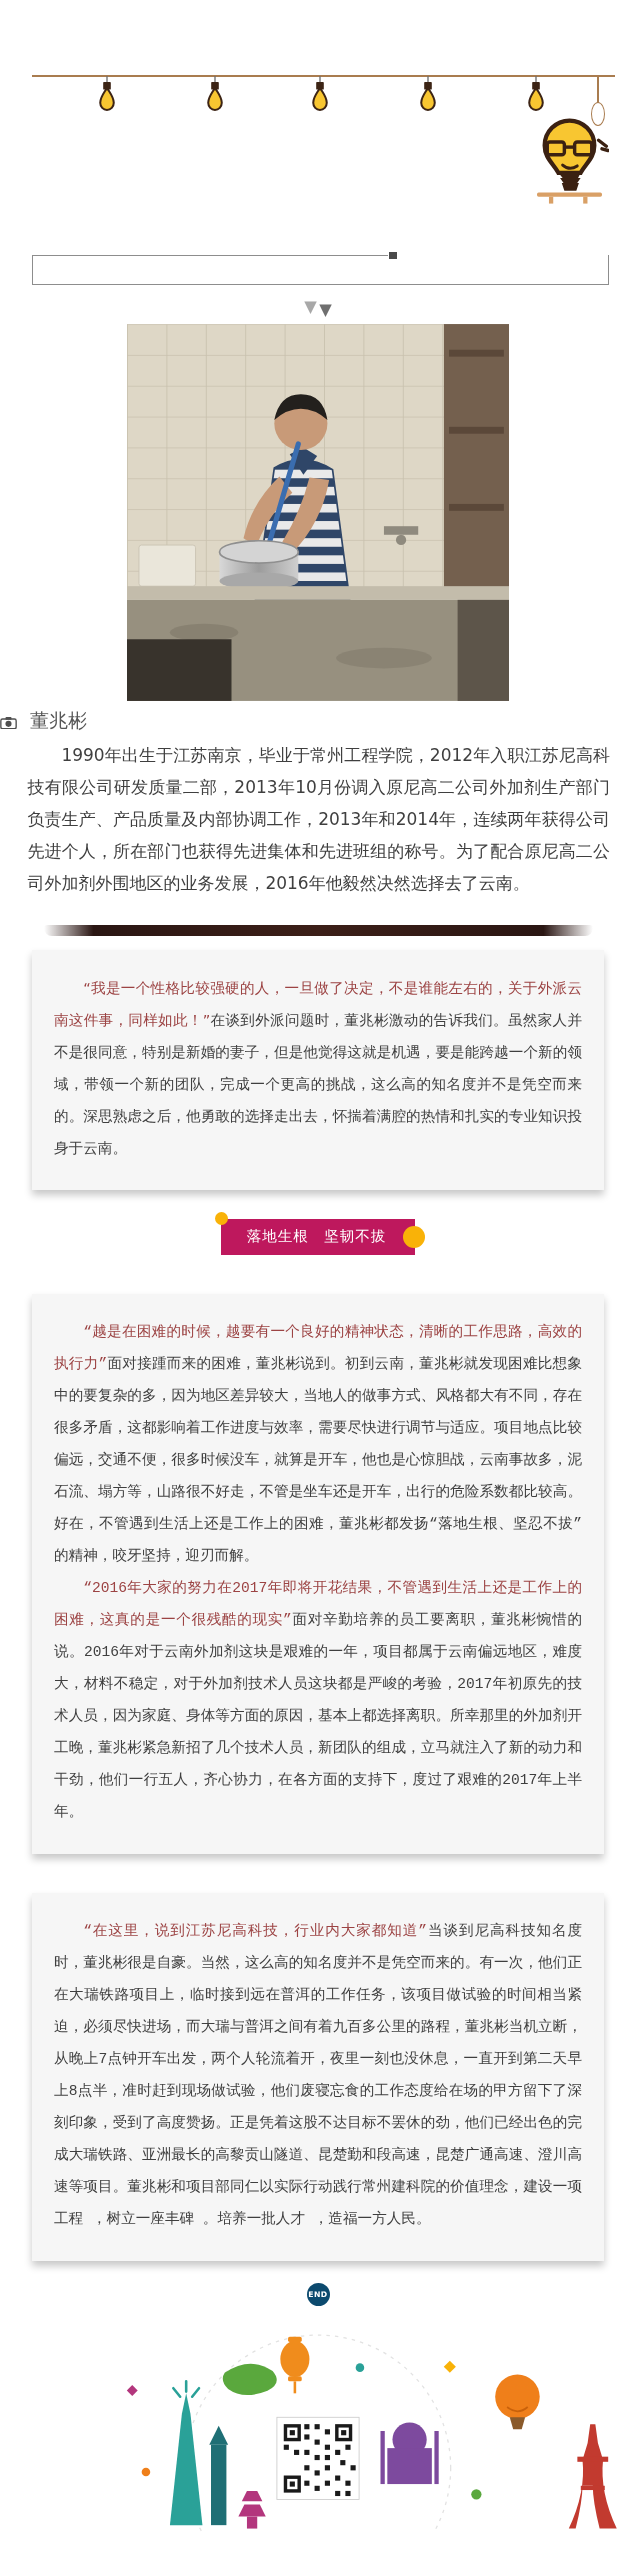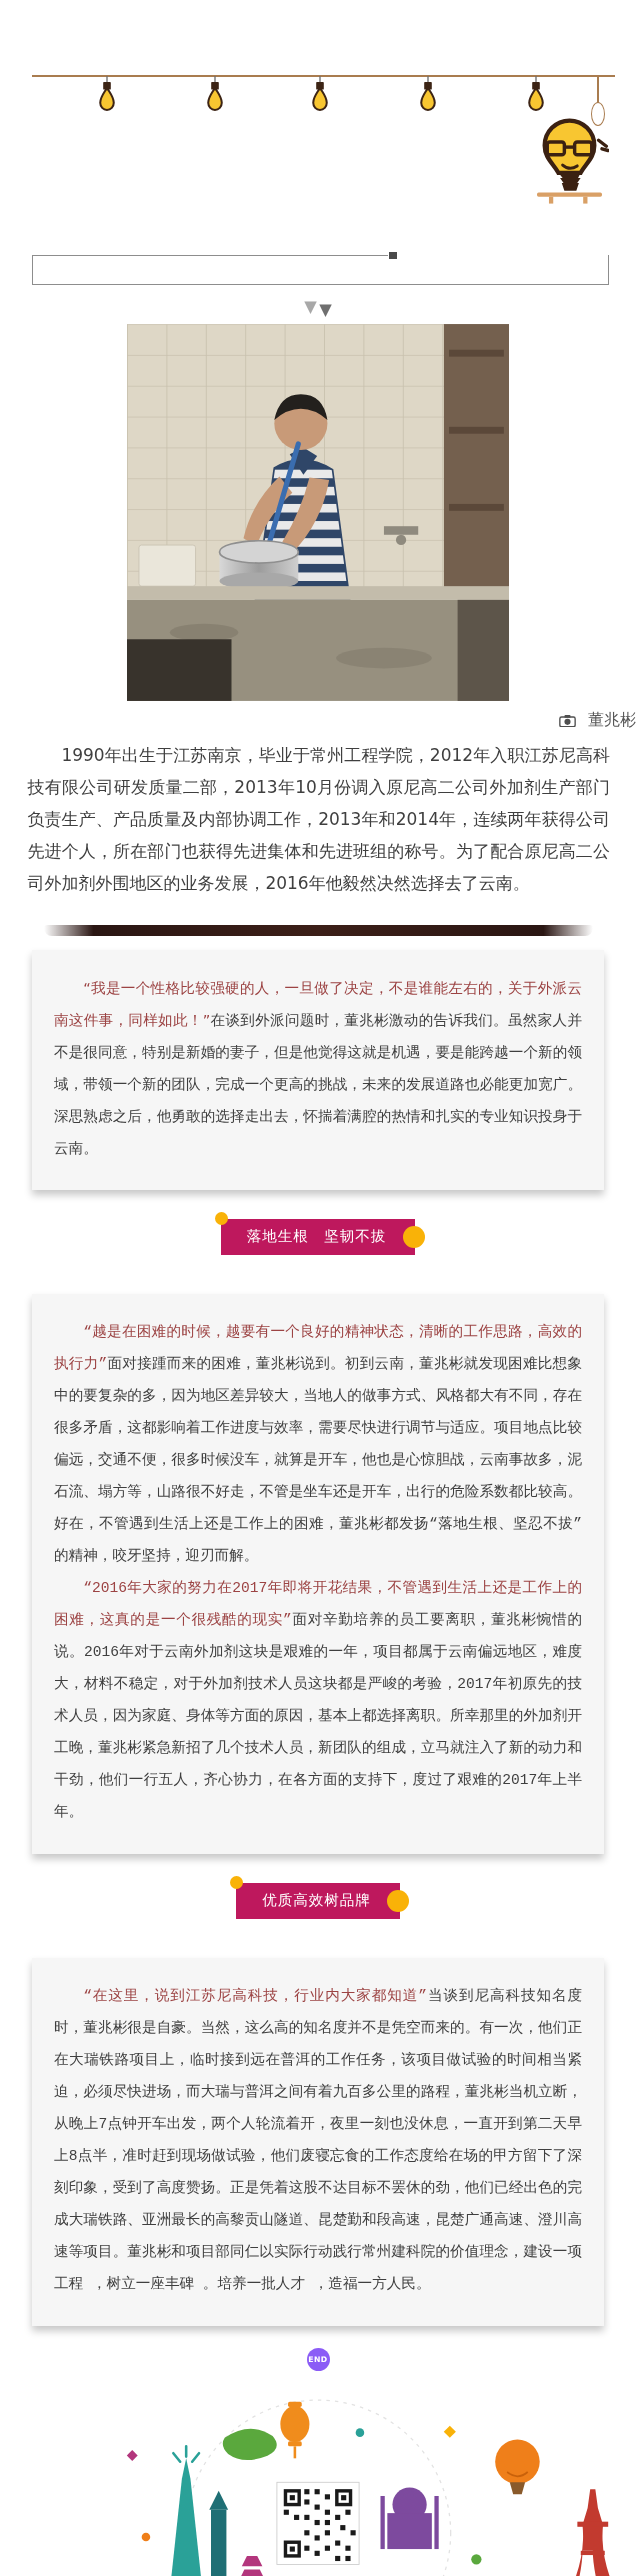--- a/index.html
+++ b/index.html
@@ -23,21 +23,21 @@
   .intro-card p{margin:0;font-size:14.6px;line-height:31px;color:#3f3f3f;text-indent:2em;text-align:justify;}
 
   
   .triangles{margin:12px 0 5.1px 0;text-align:center;height:22px;}
   .triangles .t1{color:#a8a8a8;font-size:16.3px;display:inline-block;}
   .triangles .t2{color:#6f6f6f;font-size:16.3px;display:inline-block;margin-left:-1.7px;transform:translateY(3.4px);}
 
   
   .photo-fig{margin:3.4px auto 0 auto;width:382px;height:377px;}
   .photo-fig svg{display:block;}
-  .caption{margin-top:8.6px;text-align:right;color:#575757;font-size:16px;height:20.6px;line-height:20.6px;}
+  .caption{margin-top:8.6px;text-align:left;color:#575757;font-size:19px;height:20.6px;line-height:20.6px;}
   .caption svg{vertical-align:-2.6px;margin-right:6.9px;}
 
   
   .bio{margin:8.6px 26px 0 27.4px;font-size:17px;line-height:32px;color:#3f3f3f;text-indent:2em;text-align:justify;}
 
   
   .curl-shadow{margin:26px auto 13.7px auto;width:549px;height:11px;border-radius:5.1px 5.1px 12px 12px;
     background:linear-gradient(90deg,rgba(42,22,19,0) 0%,#2a1613 9%,#3c1f18 50%,#2a1613 91%,rgba(42,22,19,0) 100%);
     filter:blur(0.5px);}
 
@@ -49,21 +49,21 @@
 
   
   .sec-wrap{margin:29px 0 0 0;text-align:center;}
   .sec{position:relative;display:inline-block;background:#be185d;color:#fff;font-size:14.6px;
     padding:8.6px 29px 8.6px 26px;letter-spacing:0.9px;}
   .sec .dot-s{position:absolute;left:-6px;top:-6.9px;width:13px;height:13px;border-radius:50%;background:#f9b208;}
   .sec .dot-l{position:absolute;right:-9.4px;top:50%;transform:translateY(-50%);width:22px;height:22px;border-radius:50%;background:#f9b208;}
   .after-sec{margin-top:39px;font-family:Liberation Mono, monospace;}
 
   
-  .end-badge{margin:22px auto 0 auto;width:23px;height:23px;border-radius:50%;background:#8b5cf6;
+  .end-badge{margin:22px auto 0 auto;width:23px;height:23px;border-radius:50%;background:#0c4a6e;
     color:#fff;font-size:7.7px;font-weight:bold;text-align:center;line-height:23px;letter-spacing:0.4px;}
 
   
   .travel{position:relative;margin-top:12px;height:214px;overflow:hidden;}
 </style>
 </head>
 <body>
 
 <div class="page">
 
@@ -203,43 +203,36 @@
       <circle cx="10" cy="9.2" r="3.6" fill="#4f4f4f"></circle>
     </svg>
     <span>董兆彬</span>
   </div>
 
   <p class="bio">1990年出生于江苏南京，毕业于常州工程学院，2012年入职江苏尼高科技有限公司研发质量二部，2013年10月份调入原尼高二公司外加剂生产部门负责生产、产品质量及内部协调工作，2013年和2014年，连续两年获得公司先进个人，所在部门也获得先进集体和先进班组的称号。为了配合原尼高二公司外加剂外围地区的业务发展，2016年他毅然决然选择去了云南。</p>
 
   <div class="curl-shadow"></div>
 
   <section class="card">
-    <p><span class="red">“我是一个性格比较强硬的人，一旦做了决定，不是谁能左右的，关于外派云南这件事，同样如此！”</span><span>在谈到外派问题时，董兆彬激动的告诉我们。虽然家人并不是很同意，特别是新婚的妻子，但是他觉得这就是机遇，要是能跨越一个新的领域，带领一个新的团队，完成一个更高的挑战，未来的发展道路也必能更加宽广。深思熟虑之后，他勇敢的选择走出去，怀揣着满腔的热情和扎实的专业知识投身于云南。</span></p>
+    <p><span class="red">“我是一个性格比较强硬的人，一旦做了决定，不是谁能左右的，关于外派云南这件事，同样如此！”</span><span>在谈到外派问题时，董兆彬激动的告诉我们。虽然家人并不是很同意，特别是新婚的妻子，但是他觉得这就是机遇，要是能跨越一个新的领域，带领一个新的团队，完成一个更高的挑战，这么高的知名度并不是凭空而来的。深思熟虑之后，他勇敢的选择走出去，怀揣着满腔的热情和扎实的专业知识投身于云南。</span></p>
   </section>
 
   <div class="sec-wrap">
     <div class="sec">
       <span class="dot-s"></span>
       <span>落地生根　坚韧不拔</span>
       <span class="dot-l"></span>
     </div>
   </div>
 
   <section class="card after-sec">
     <p><span class="red">“越是在困难的时候，越要有一个良好的精神状态，清晰的工作思路，高效的执行力”</span><span>面对接踵而来的困难，董兆彬说到。初到云南，董兆彬就发现困难比想象中的要复杂的多，因为地区差异较大，当地人的做事方式、风格都大有不同，存在很多矛盾，这都影响着工作进度与效率，需要尽快进行调节与适应。项目地点比较偏远，交通不便，很多时候没车，就算是开车，他也是心惊胆战，云南事故多，泥石流、塌方等，山路很不好走，不管是坐车还是开车，出行的危险系数都比较高。好在，不管遇到生活上还是工作上的困难，董兆彬都发扬“落地生根、坚忍不拔”的精神，咬牙坚持，迎刃而解。</span></p>
     <p><span class="red">“2016年大家的努力在2017年即将开花结果，不管遇到生活上还是工作上的困难，这真的是一个很残酷的现实”</span><span>面对辛勤培养的员工要离职，董兆彬惋惜的说。2016年对于云南外加剂这块是艰难的一年，项目都属于云南偏远地区，难度大，材料不稳定，对于外加剂技术人员这块都是严峻的考验，2017年初原先的技术人员，因为家庭、身体等方面的原因，基本上都选择离职。所幸那里的外加剂开工晚，董兆彬紧急新招了几个技术人员，新团队的组成，立马就注入了新的动力和干劲，他们一行五人，齐心协力，在各方面的支持下，度过了艰难的2017年上半年。</span></p>
   </section>
 
-  <div class="sec-wrap">
-    <div class="sec">
-      <span class="dot-s"></span>
-      <span>优质高效树品牌</span>
-      <span class="dot-l"></span>
-    </div>
-  </div>
 
   <section class="card after-sec">
     <p><span class="red">“在这里，说到江苏尼高科技，行业内大家都知道”</span><span>当谈到尼高科技知名度时，董兆彬很是自豪。当然，这么高的知名度并不是凭空而来的。有一次，他们正在大瑞铁路项目上，临时接到远在普洱的工作任务，该项目做试验的时间相当紧迫，必须尽快进场，而大瑞与普洱之间有着九百多公里的路程，董兆彬当机立断，从晚上7点钟开车出发，两个人轮流着开，夜里一刻也没休息，一直开到第二天早上8点半，准时赶到现场做试验，他们废寝忘食的工作态度给在场的甲方留下了深刻印象，受到了高度赞扬。正是凭着这股不达目标不罢休的劲，他们已经出色的完成大瑞铁路、亚洲最长的高黎贡山隧道、昆楚勤和段高速，昆楚广通高速、澄川高速等项目。董兆彬和项目部同仁以实际行动践行常州建科院的价值理念，建设一项工程 ，树立一座丰碑 。培养一批人才 ，造福一方人民。</span></p>
   </section>
 
   <div class="end-badge">END</div>
 
   <footer class="travel">
     <svg width="636" height="214" viewBox="0 0 742 250">
       <circle cx="371" cy="175" r="155" fill="none" stroke="#e2e2e2" stroke-width="1.5" stroke-dasharray="4 6"></circle>

